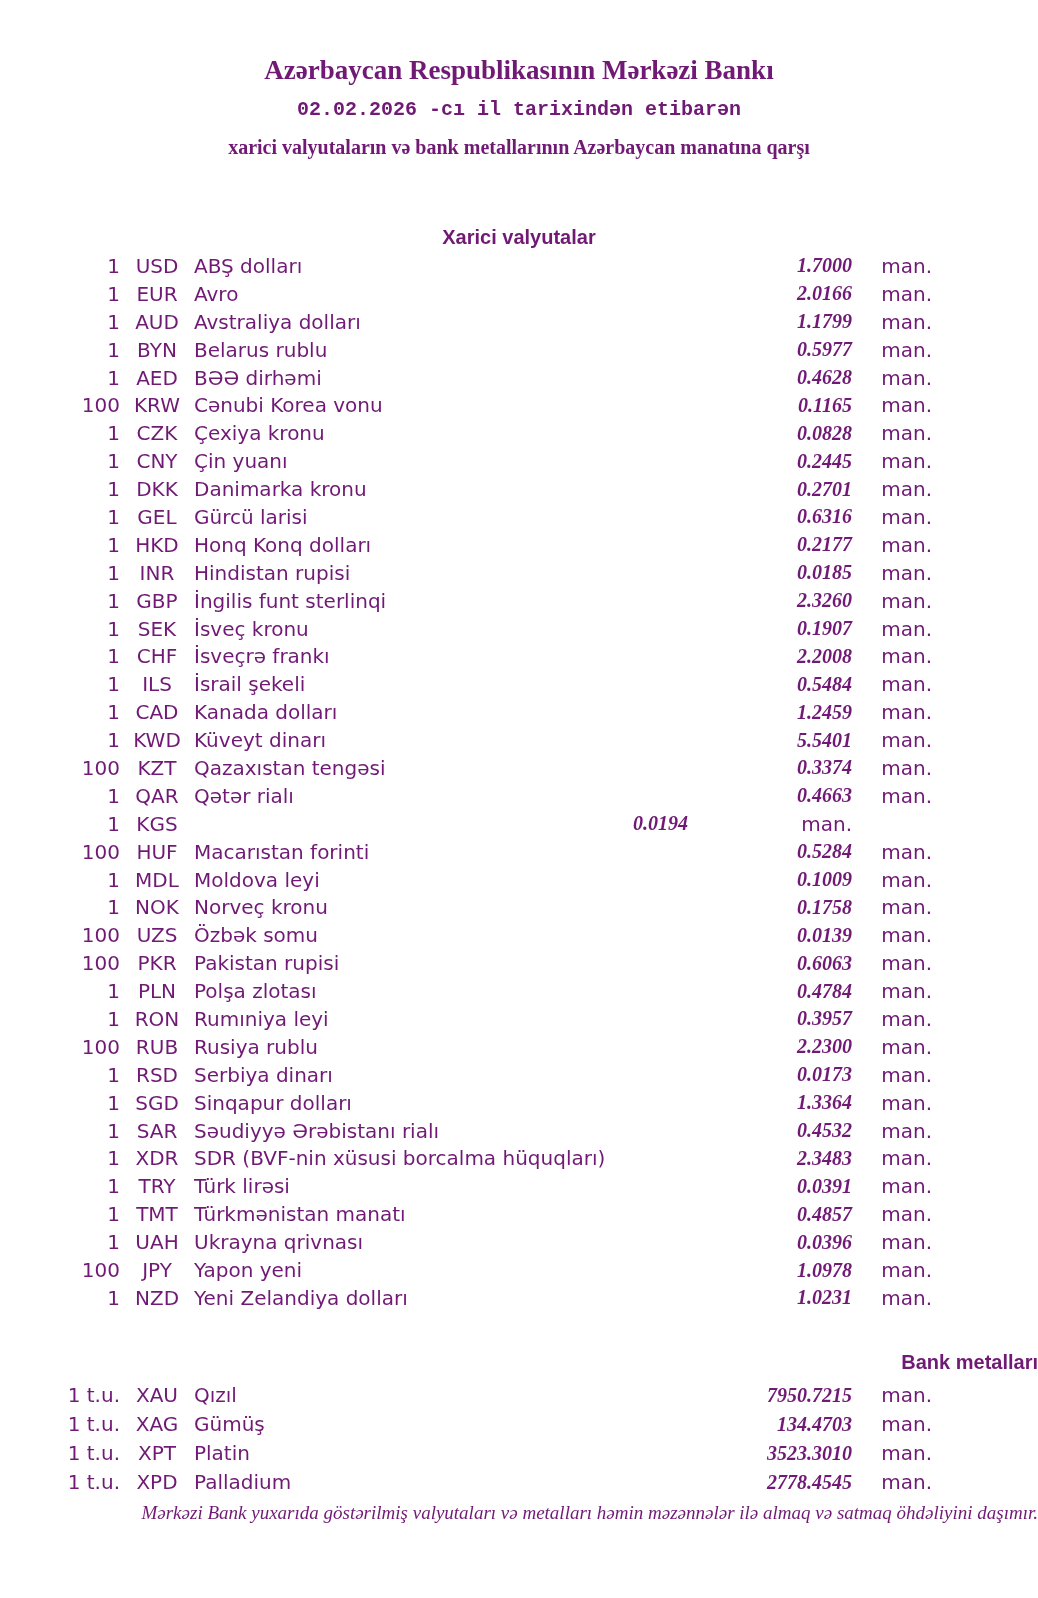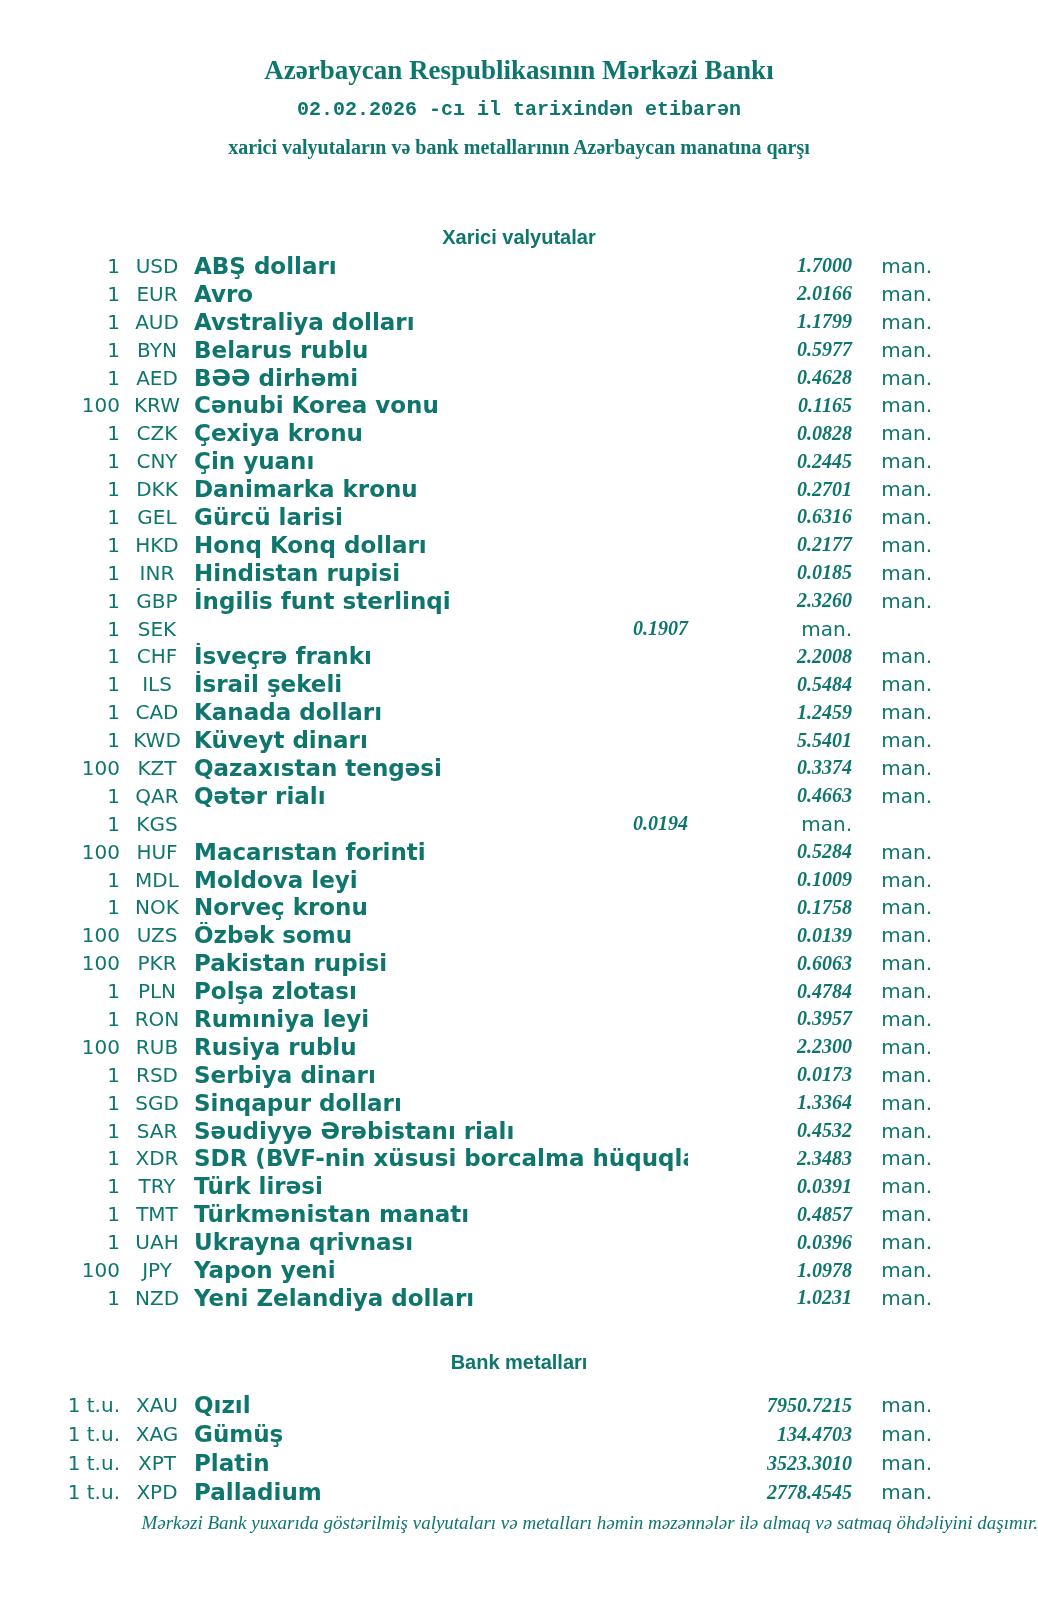--- a/index.html
+++ b/index.html
@@ -5,21 +5,21 @@
   html, body {
     margin: 0;
     padding: 0;
     background: #ffffff;
   }
   .page {
     position: relative;
     width: 1038px;
     height: 1598px;
     background: #ffffff;
-    color: #0f766e;
+    color: #701a75;
     overflow: hidden;
     font-family: "DejaVu Sans", sans-serif;
   }
   .title {
     padding-top: 54px;
     text-align: center;
     font-family: "Liberation Serif", serif;
     font-weight: bold;
     font-size: 27px;
     line-height: 32px;
@@ -34,21 +34,21 @@
   .date { margin-top: 12px; font-family: Liberation Mono, monospace; }
   .subtitle { margin-top: 13px; }
   .section-title {
     text-align: center;
     font-family: Liberation Sans, sans-serif;
     font-weight: bold;
     font-size: 20px;
     line-height: 24px;
   }
   .currencies-title { margin-top: 66px; margin-bottom: 3px; }
-  .metals-title { margin-top: 38px; margin-bottom: 17px; }
+  .metals-title { margin-top: 38px; margin-bottom: 7px; text-align: right; }
   .rows {
     width: 932px;
   }
   .row {
     display: grid;
     grid-template-columns: 120px 74px 1fr 164px 80px;
     align-items: center;
     height: 27.9px;
   }
   .metal-rows .row { height: 29px; }
@@ -57,24 +57,23 @@
     font-size: 20px;
     white-space: nowrap;
   }
   .code {
     text-align: center;
     font-size: 20px;
     white-space: nowrap;
   }
   .name {
     text-align: left;
-    font-size: 23px;
+    font-size: 20px;
     white-space: nowrap;
     overflow: hidden;
-    font-weight: bold;
   }
   .rate {
     text-align: right;
     font-family: "Liberation Serif", serif;
     font-weight: bold;
     font-style: italic;
     font-size: 20px;
     white-space: nowrap;
   }
   .unit {
@@ -205,20 +204,21 @@
         <span class="qty">1</span>
         <span class="code">GBP</span>
         <span class="name">İngilis funt sterlinqi</span>
         <span class="rate">2.3260</span>
         <span class="unit">man.</span>
       </div>
 
       <div class="row">
         <span class="qty">1</span>
         <span class="code">SEK</span>
+        <span class="name">İsveç kronu</span>
         <span class="rate">0.1907</span>
         <span class="unit">man.</span>
       </div>
 
       <div class="row">
         <span class="qty">1</span>
         <span class="code">CHF</span>
         <span class="name">İsveçrə frankı</span>
         <span class="rate">2.2008</span>
         <span class="unit">man.</span>

